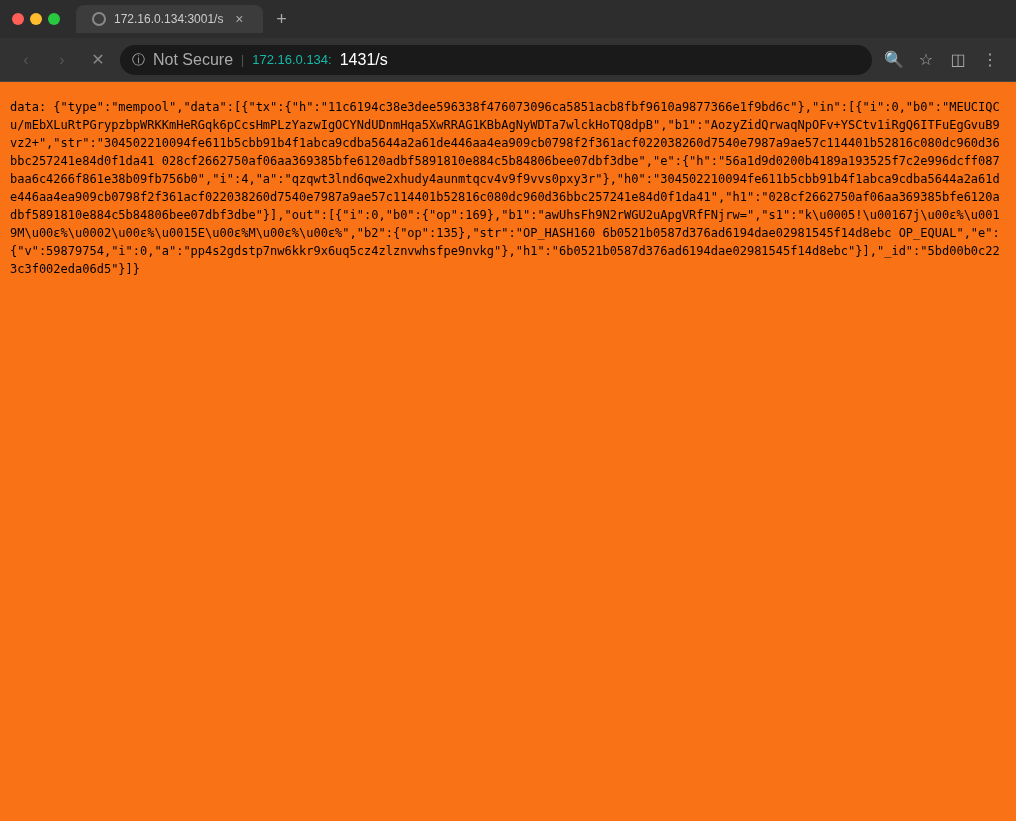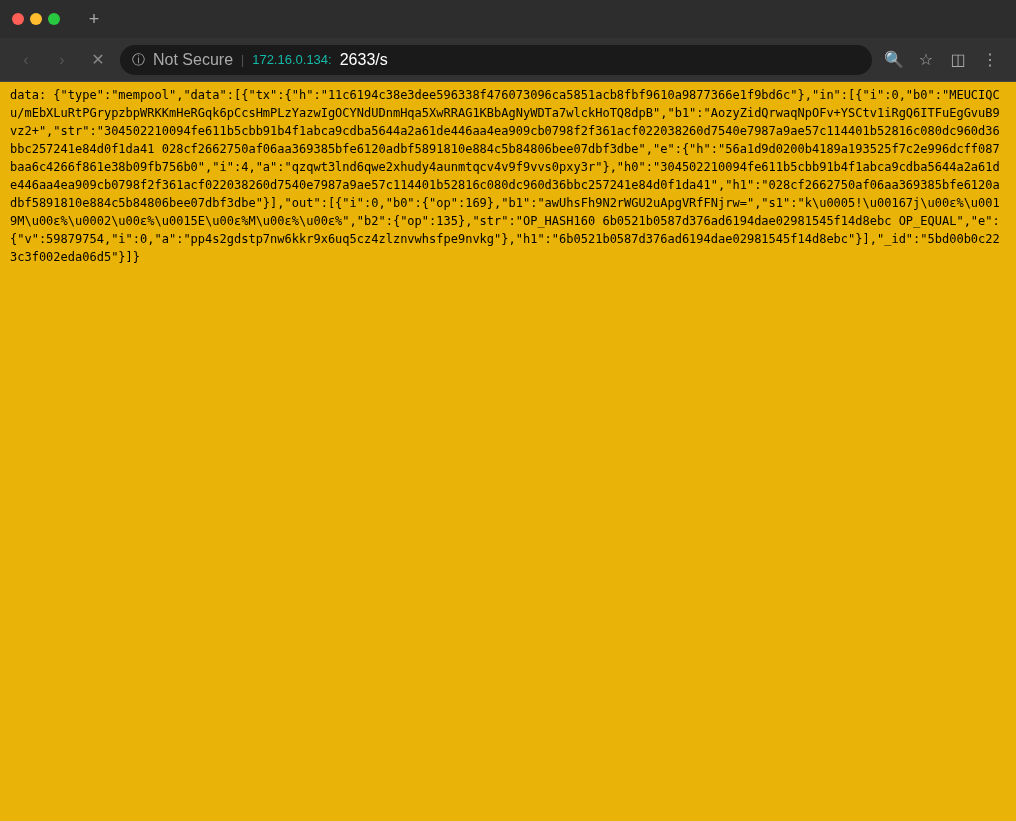--- a/index.html
+++ b/index.html
@@ -177,25 +177,25 @@
       height: 28px;
       display: flex;
       align-items: center;
       justify-content: center;
       cursor: pointer;
       border-radius: 4px;
     }
 
     
     .content {
-      background: #eab308;
+      background: #f97316;
       width: 100%;
       height: calc(821px - 38px - 44px);
       overflow: auto;
-      padding: 4px 10px;
+      padding: 16px 10px;
     }
 
     .content-text {
       font-family: monospace;
       font-size: 12px;
       color: #000;
       line-height: 1.5;
       word-wrap: break-word;
       word-break: break-all;
       white-space: pre-wrap;
@@ -205,41 +205,46 @@
 <body>
 
 <div class="titlebar">
   <div class="traffic-lights">
     <div class="traffic-light close"></div>
     <div class="traffic-light minimize"></div>
     <div class="traffic-light maximize"></div>
   </div>
 
   <div class="tab-bar">
+    <div class="tab">
+      <div class="tab-loading-icon"></div>
+      <span class="tab-title">172.16.0.134:3001/s</span>
+      <div class="tab-close">×</div>
+    </div>
     <div class="new-tab-btn">+</div>
   </div>
 </div>
 
 <div class="addressbar">
   <div class="nav-btn disabled">
     <span>‹</span>
   </div>
   <div class="nav-btn disabled">
     <span>›</span>
   </div>
   <div class="nav-btn">
     <span>✕</span>
   </div>
 
   <div class="address-field">
     <span class="security-icon">ⓘ</span>
     <span class="not-secure">Not Secure</span>
     <span class="separator">|</span>
     <span class="url-text">172.16.0.134:</span>
-      <span class="url-highlight">2633/s</span>
+      <span class="url-highlight">1431/s</span>
   </div>
 
   <div class="toolbar-icons">
     <div class="toolbar-icon">
       <span>🔍</span>
     </div>
     <div class="toolbar-icon">
       <span>☆</span>
     </div>
     <div class="toolbar-icon">

